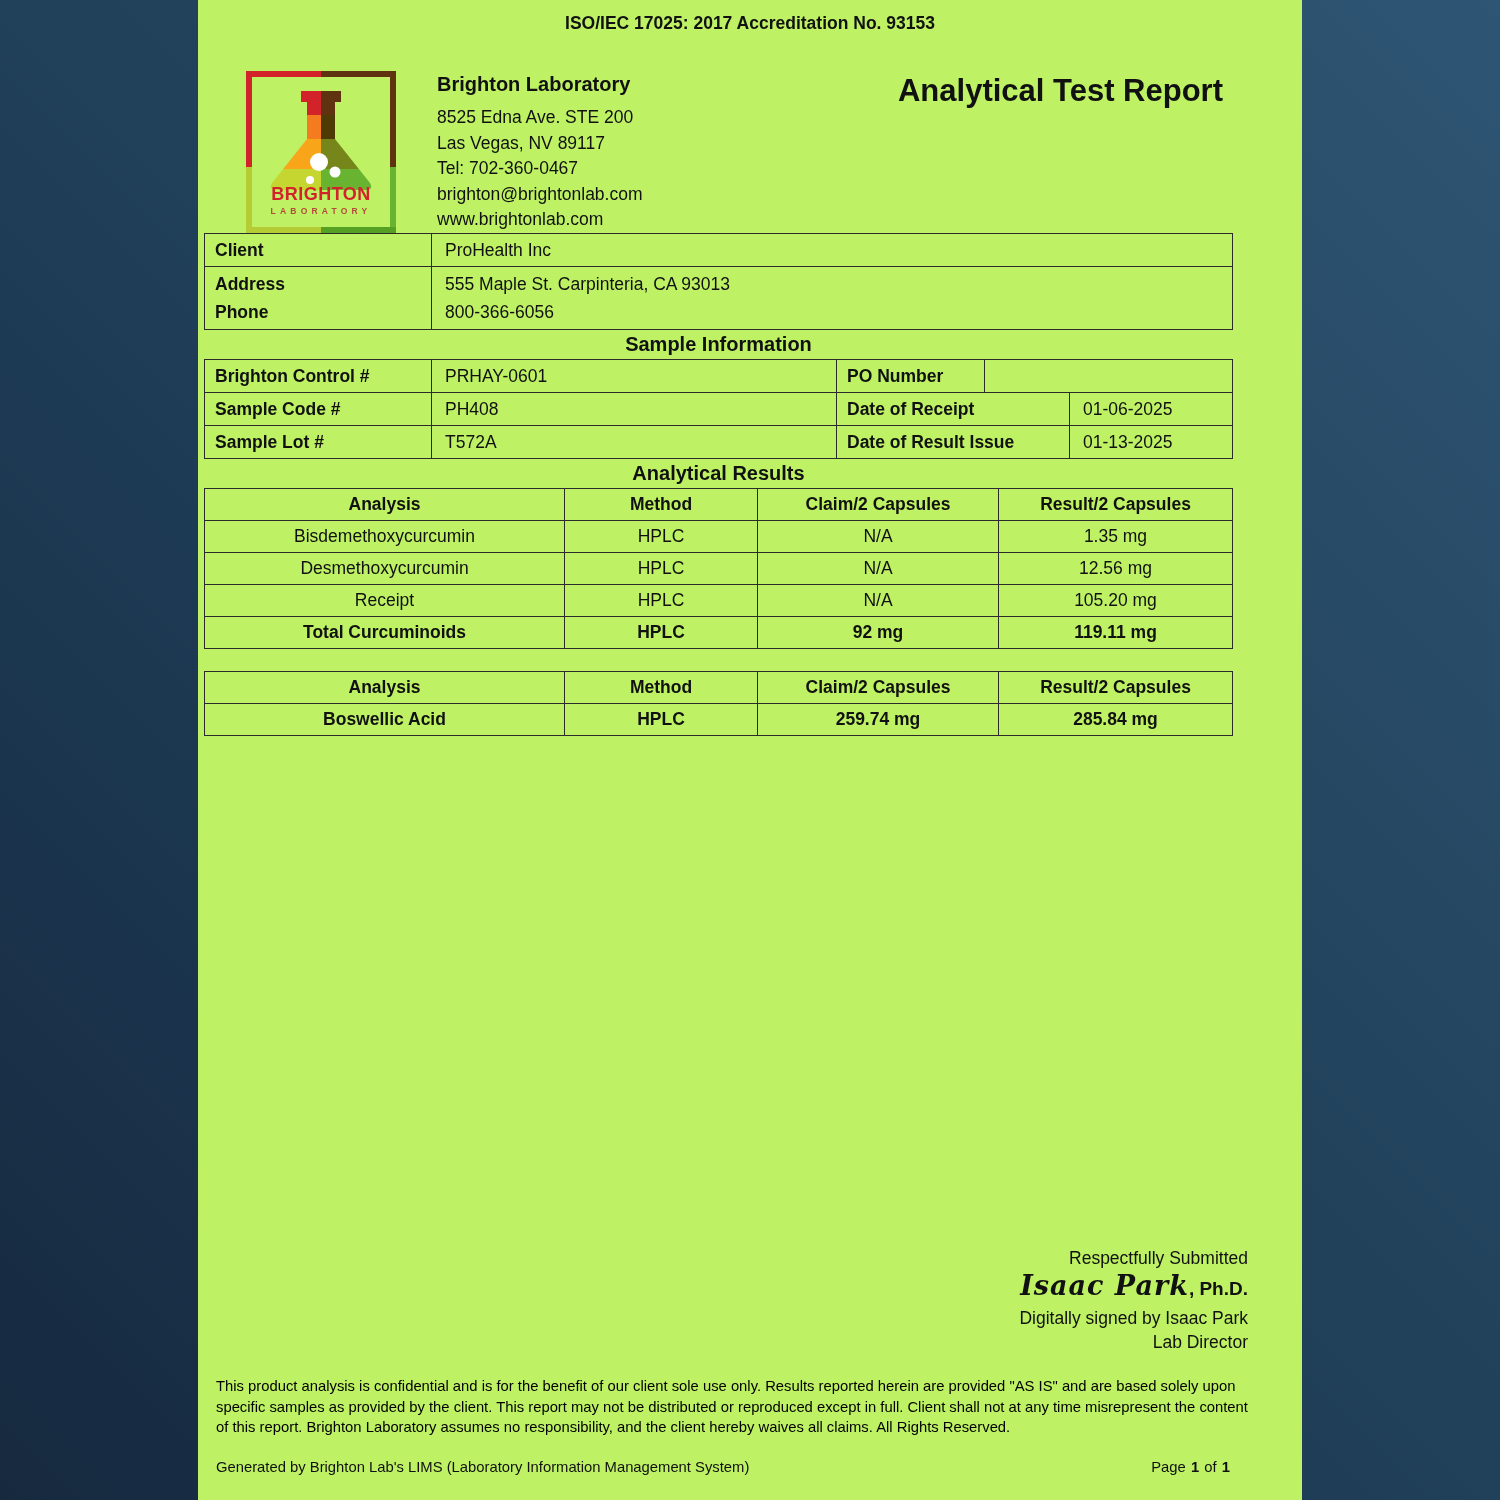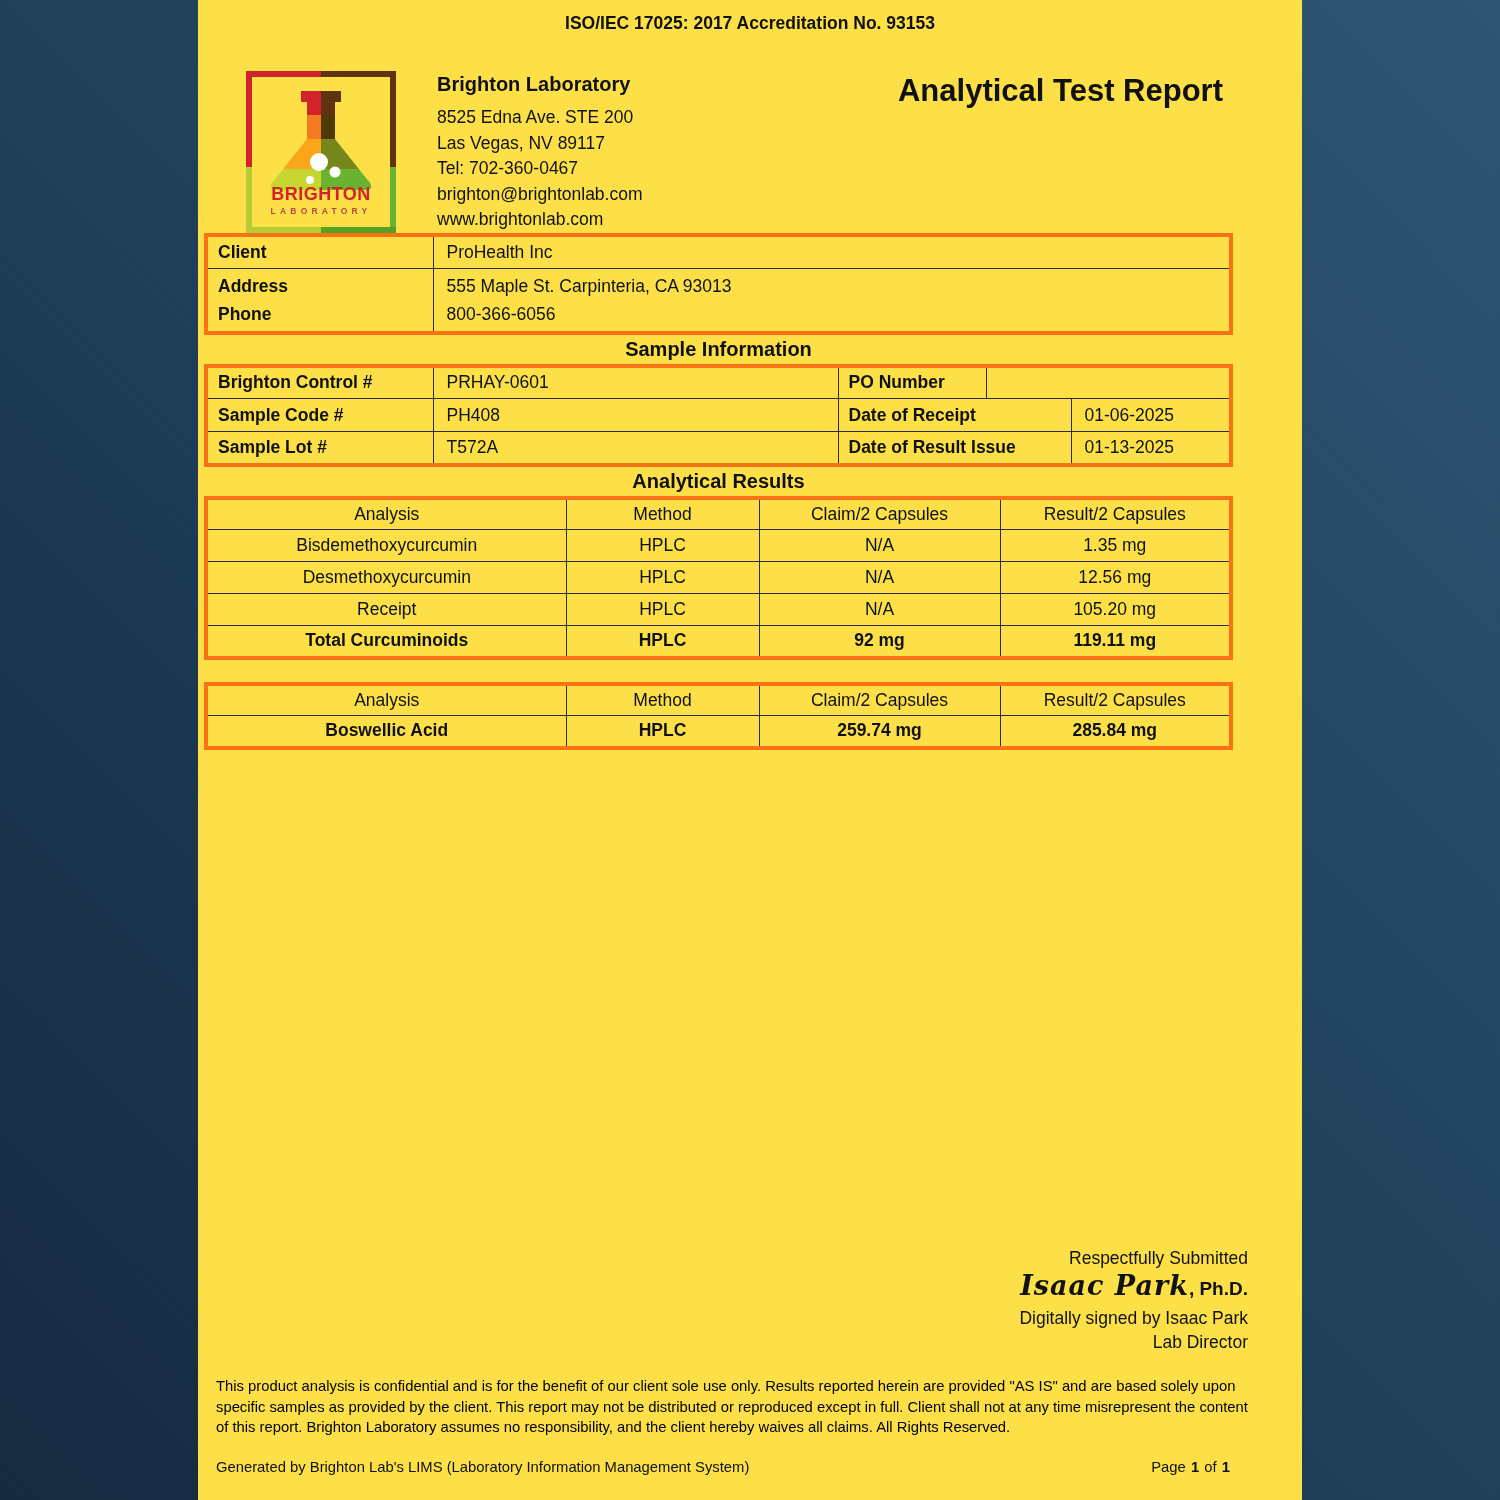--- a/index.html
+++ b/index.html
@@ -9,21 +9,21 @@
     color: #111;
   }
   body {
     background: linear-gradient(225deg, #2e5574 0%, #24455f 38%, #1d3a54 62%, #16293f 100%);
     overflow: hidden;
   }
   .page {
     position: relative;
     width: 1104px; height: 1500px;
     margin: 0 auto;
-    background: #fde047;
+    background: #bef264;
     padding-top: 10px;
   }
   .accreditation {
     text-align: center;
     font-weight: bold;
     font-size: 17.5px;
     margin-top: 3px;
   }
   .content { margin-left: 6px; width: 1029px; }
 
@@ -65,36 +65,36 @@
     font-size: 20px;
     margin-top: 3px;
     margin-bottom: 3px;
   }
 
   
   table {
     border-collapse: collapse;
     table-layout: fixed;
     width: 1029px;
-    border: 4px solid #f97316;
+    border: 1px solid #f97316;
     font-size: 17.5px;
   }
   td, th { border: 1px solid #2b2b2b; }
   .info-table td { height: 33px; padding: 3px 10px; vertical-align: middle; }
   .info-table .lbl { font-weight: bold; }
   .info-table .val { padding-left: 13px; }
   .stacked div { line-height: 28px; }
 
   .results-table th, .results-table td {
     height: 32px;
     text-align: center;
     vertical-align: middle;
     padding: 2px 6px;
   }
-  .results-table th { font-weight: normal; }
+  .results-table th { font-weight: bold; }
   .results-table .total-row td { font-weight: bold; }
   .results-table.second { margin-top: 22px; }
   .results-table.second td { font-weight: bold; }
 
   
   .signature {
     position: absolute;
     top: 1246px; right: 54px;
     text-align: right;
   }

